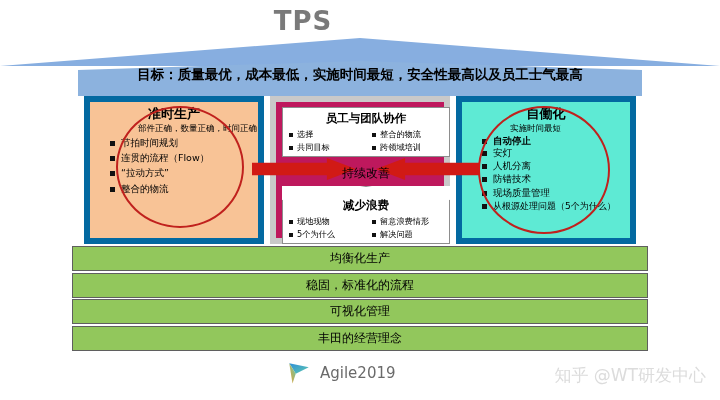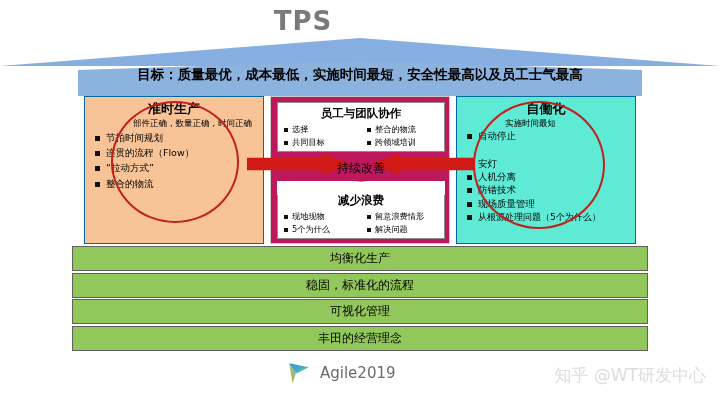--- a/index.html
+++ b/index.html
@@ -33,34 +33,34 @@
     display: flex; align-items: center; justify-content: center;
   }
   .roof-text {
     font-size: 13.5px; font-weight: bold; color: #000;
     line-height: 1; padding-bottom: 7px; white-space: nowrap;
   }
 
   
   .pillars { position: absolute; left: 84px; top: 96px; width: 552px; height: 148px; display: flex; gap: 6px; }
 
-  .panel { position: relative; border: 1px solid #0369a1; }
+  .panel { position: relative; border: 6px solid #0369a1; }
   .panel-left  { width: 180px; background: #f8c396; }
   .panel-mid   { width: 180px; background: #be185d; border-color:#c9c9c9; }
   .panel-right { width: 180px; background: #5eead4; }
 
   .panel-title {
     text-align: center; font-weight: bold; font-size: 13px; color:#000;
     margin-top: 5px; line-height: 1.1;
   }
   .panel-sub {
     text-align: left; font-size: 8.5px; color: #000; margin-top: 3px; line-height: 1.1; padding-left: 48px;
   }
 
-  .bullets { margin-top: 4px; padding-left: 10px; text-align: center; }
+  .bullets { margin-top: 4px; padding-left: 20px; text-align: center; }
   .bullet { display: flex; align-items: flex-start; font-size: 9.5px; color: #000; line-height: 1.15; margin-bottom: 4.5px; }
   .bullet .sq {
     display:inline-block; width: 5px; height: 5px; background:#111;
     margin-right: 6px; margin-top: 3px; flex: 0 0 auto;
   }
 
   
   .ring {
     position: absolute; border: 2px solid #c0211d; border-radius: 50%;
     background: transparent; pointer-events: none;
@@ -220,21 +220,21 @@
           </div>
         </div>
       </div>
 
     </div>
 
     <div class="panel panel-right">
       <div class="panel-title">自働化</div>
       <div class="panel-sub">实施时间最短</div>
       <div class="bullets" style="margin-top:2px;">
-        <div class="bullet" style="margin-bottom:17px;">
+        <div class="bullet" style="margin-bottom:1px;font-weight:bold;">
             <span class="sq"></span>
             <span>自动停止</span>
           </div>
         <div class="bullet" style="margin-bottom:2.5px;">
             <span class="sq"></span>
             <span>安灯</span>
           </div>
         <div class="bullet" style="margin-bottom:2.5px;">
             <span class="sq"></span>
             <span>人机分离</span>

